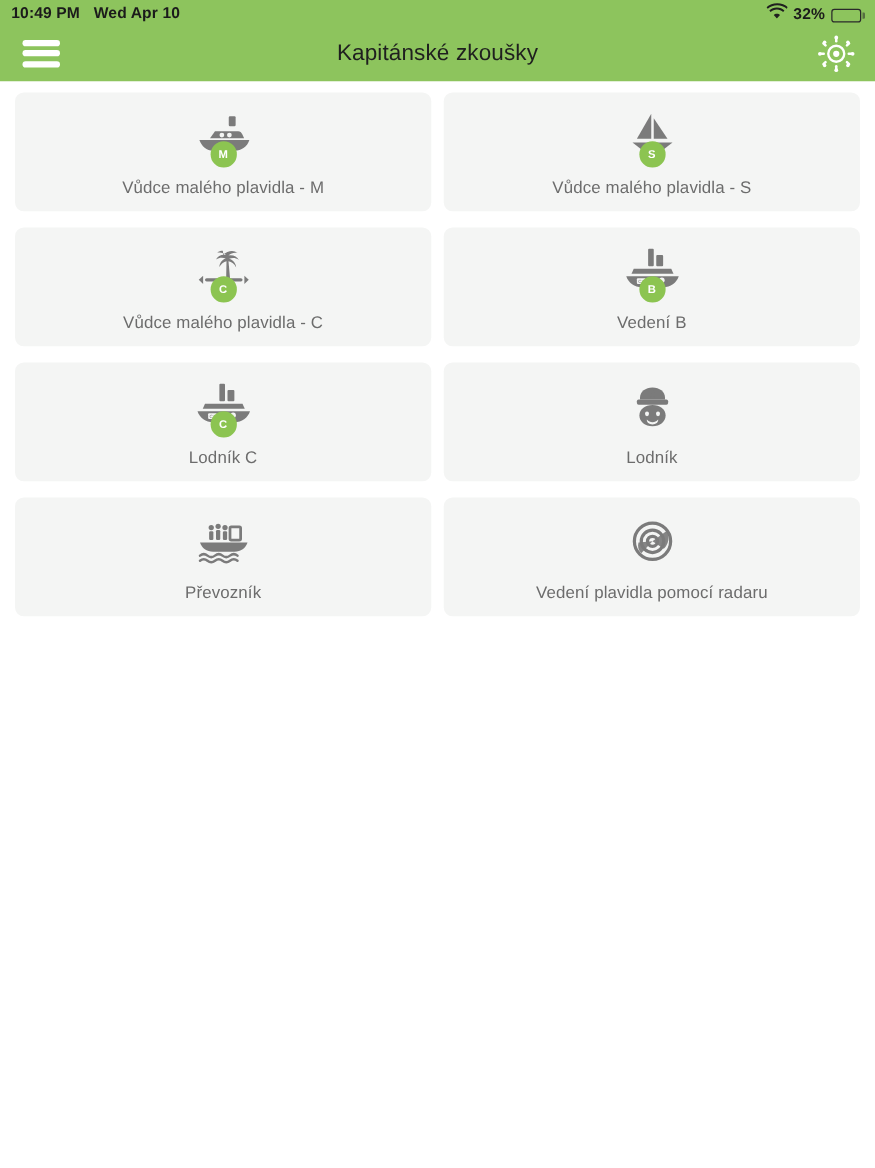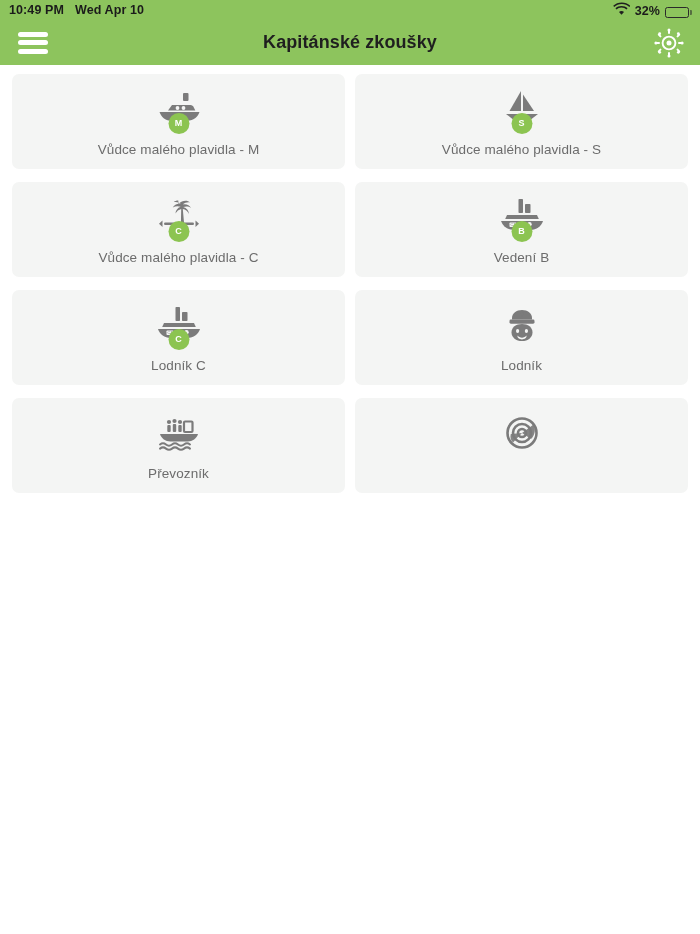--- a/index.html
+++ b/index.html
@@ -75,21 +75,21 @@
     height: 5px;
     width: 100%;
     background: #ffffff;
     border-radius: 2.5px;
   }
   .nav-title {
     position: absolute;
     left: 0; right: 0;
     text-align: center;
     font-size: 18px;
-    font-weight: bold;
+    font-weight: normal;
     color: #1f1f1f;
     pointer-events: none;
     letter-spacing: 0.1px;
   }
   .wheel-btn {
     margin-left: auto;
     width: 34px;
     height: 34px;
     display: flex;
     align-items: center;
@@ -342,15 +342,16 @@
         <g fill="none" stroke="#7b7b7b">
           <circle cx="21" cy="20" r="14.5" stroke-width="2.6"></circle>
           <circle cx="21" cy="20" r="9" stroke-width="2.6"></circle>
           <circle cx="21" cy="20" r="4" stroke-width="2.6"></circle>
         </g>
         <path d="M21 20 L32.5 11.5 C35 16 34 22 30 26 z" fill="#7b7b7b" opacity="0.92"></path>
         <path d="M21 20 L12 29.5 C9.5 27 9 24 9.8 21 z" fill="#7b7b7b" opacity="0.92"></path>
       </svg>
 
     </div>
+    <div class="card-label">Vedení plavidla pomocí radaru</div>
   </div>
 
 </div>
 
 </body></html>

